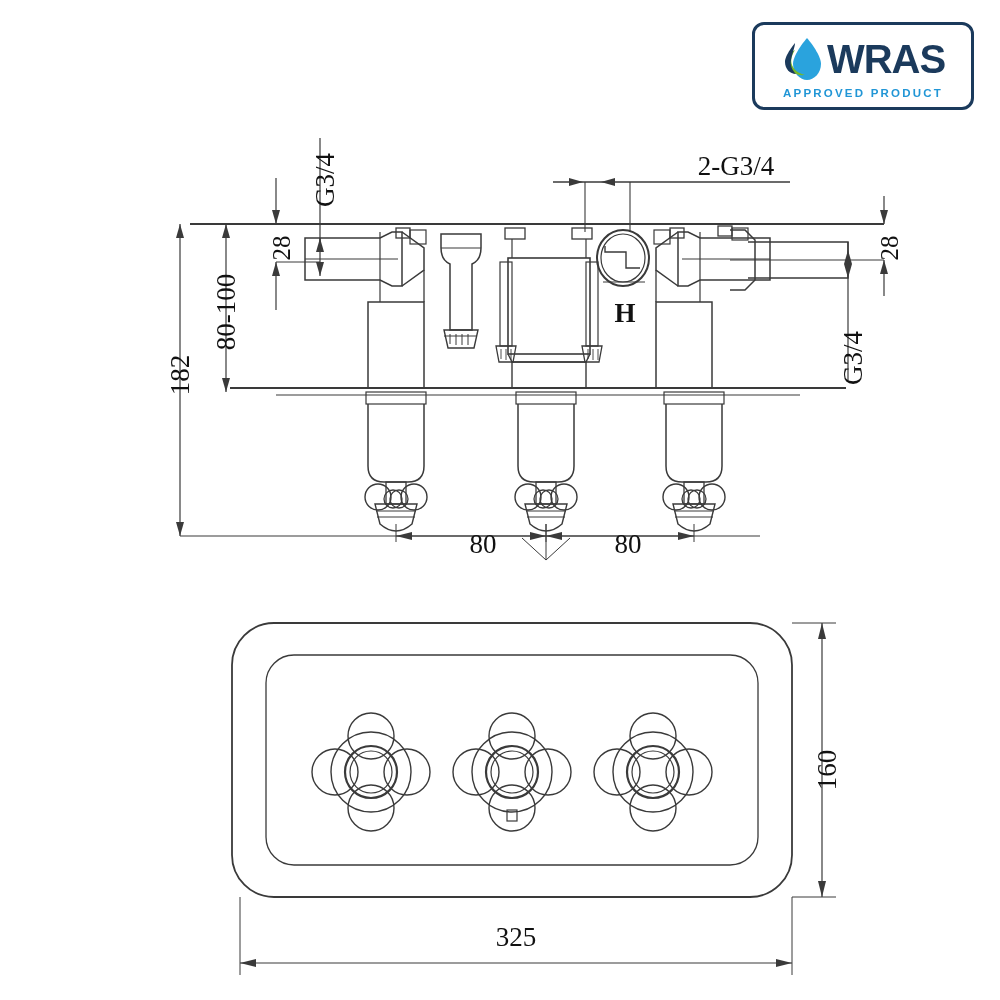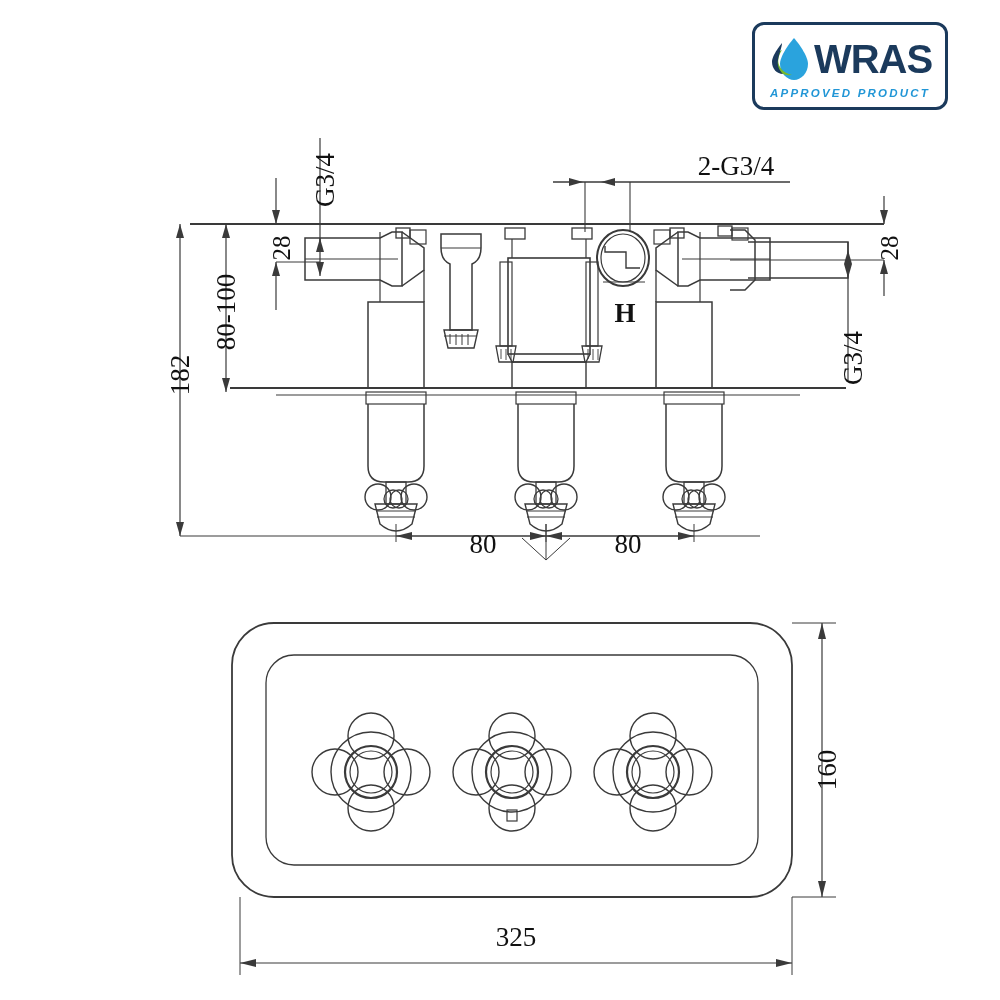--- a/index.html
+++ b/index.html
@@ -1,29 +1,29 @@
 <!DOCTYPE html>
 <html><head>
 <meta charset="utf-8">
 <style>
   html,body{margin:0;padding:0;background:#ffffff;}
   body{width:1000px;height:1000px;position:relative;overflow:hidden;
        font-family:"Liberation Serif",serif;color:#111;}
   #stage{position:absolute;left:0;top:0;width:1000px;height:1000px;}
   svg{display:block;}
-  .wras-box{position:absolute;left:752px;top:22px;width:196px;height:88px;
+  .wras-box{position:absolute;left:752px;top:22px;width:222px;height:88px;
             border:3px solid #1b3a5c;border-radius:12px;background:#ffffff;
             box-sizing:border-box;}
   .wras-inner{position:absolute;left:0;top:0;right:0;bottom:0;
               display:flex;flex-direction:column;align-items:center;justify-content:center;}
   .wras-row{display:flex;align-items:center;gap:4px;margin-top:2px;}
   .wras-word{font-family:"Liberation Sans",sans-serif;font-weight:bold;
              font-size:40px;letter-spacing:-1px;color:#1b3a5c;line-height:1;}
   .wras-sub{font-family:"Liberation Sans",sans-serif;font-weight:bold;
-            font-size:11.5px;letter-spacing:2.2px;color:#2196d6;margin-top:4px;font-style:italic;}
+            font-size:11.5px;letter-spacing:2.2px;color:#2196d6;margin-top:4px;}
   .dimtext{font-family:"Liberation Serif",serif;fill:#111;font-size:27px;}
   .dimtext-sm{font-family:"Liberation Serif",serif;fill:#111;font-size:25px;}
 </style>
 </head>
 <body>
 
 <div id="stage">
 
   <div class="wras-box">
     <div class="wras-inner">

